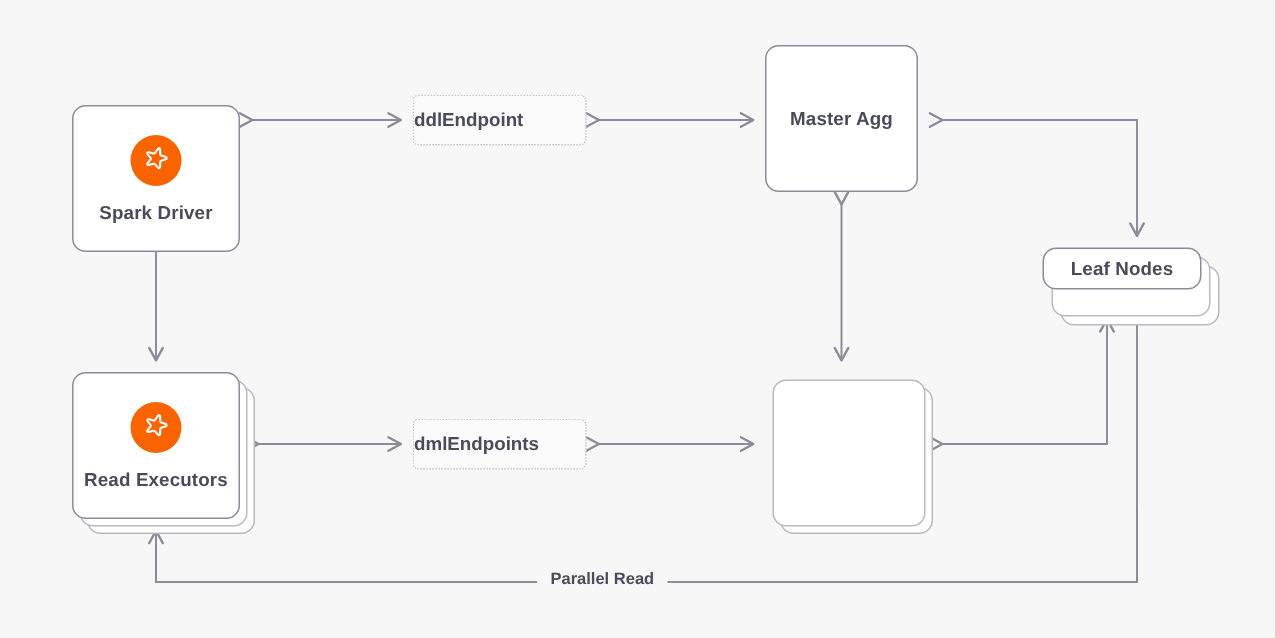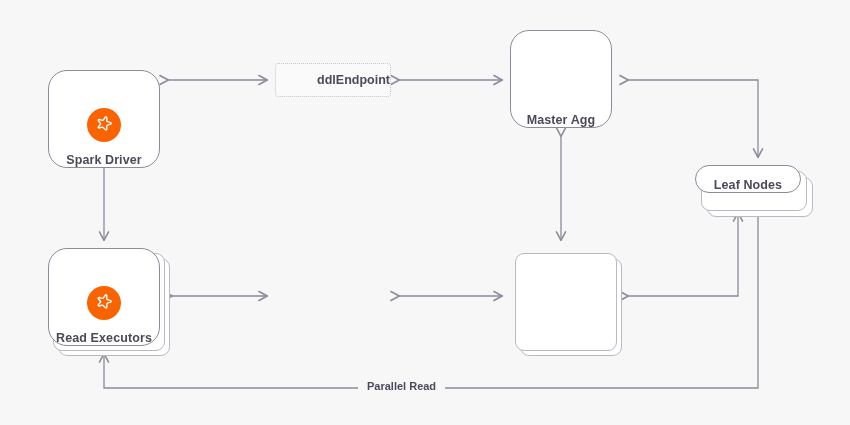--- a/index.html
+++ b/index.html
@@ -27,25 +27,25 @@
     height: 425px;
     pointer-events: none;
   }
 
   
   .node {
     position: absolute;
     box-sizing: border-box;
     background: #ffffff;
     border: 1.4px solid #8b8b9a;
-    border-radius: 19px;
+    border-radius: 9px;
     display: flex;
     flex-direction: column;
     align-items: center;
-    justify-content: flex-end;
+    justify-content: center;
     z-index: 3;
   }
   .node-label {
     font-size: 12.5px;
     font-weight: 600;
     color: #4a4a5a;
     letter-spacing: 0.1px;
     text-align: center;
     white-space: nowrap;
   }
@@ -76,21 +76,21 @@
 
   
   .endpoint {
     position: absolute;
     box-sizing: border-box;
     background: #fafafb;
     border: 1.6px dotted #c3c3cd;
     border-radius: 4px;
     display: flex;
     align-items: center;
-    justify-content: flex-end;
+    justify-content: flex-start;
     z-index: 3;
   }
   .endpoint-label {
     font-size: 12.5px;
     font-weight: 600;
     color: #4a4a5a;
     white-space: nowrap;
   }
 
   
@@ -172,16 +172,19 @@
   <div class="stack-layer" style="left:707px; top:177px; width:106px; height:40px;"></div>
   <div class="stack-layer l2" style="left:701px; top:171px; width:106px; height:40px;"></div>
   <div class="node" style="left:695px; top:165px; width:106px; height:28px;">
     <div class="node-label">Leaf Nodes</div>
   </div>
 
   <div class="endpoint" style="left:275px; top:63px; width:116px; height:34px;">
     <div class="endpoint-label">ddlEndpoint</div>
   </div>
 
+  <div class="endpoint" style="left:275px; top:279px; width:116px; height:34px;">
+    <div class="endpoint-label">dmlEndpoints</div>
+  </div>
 
   <div class="edge-label" style="left:358px; top:380px;">Parallel Read</div>
 
 </div>
 
 </body></html>

